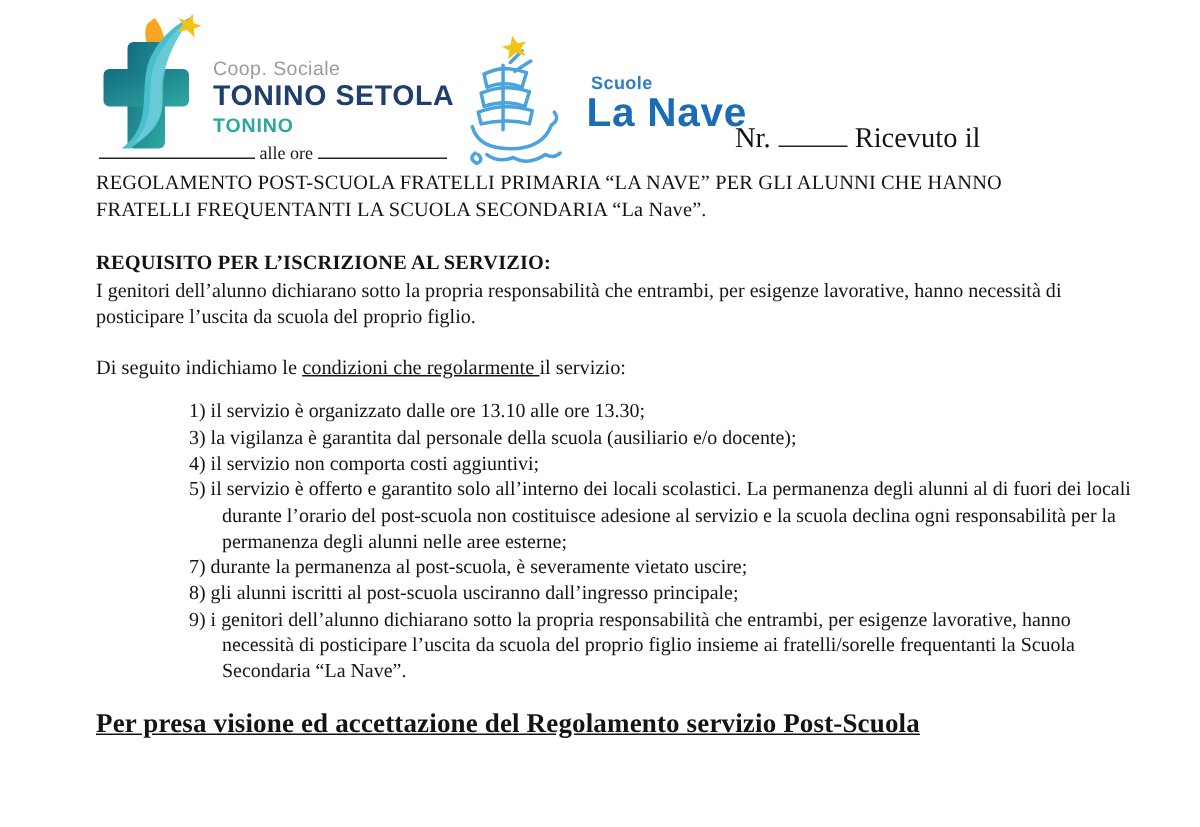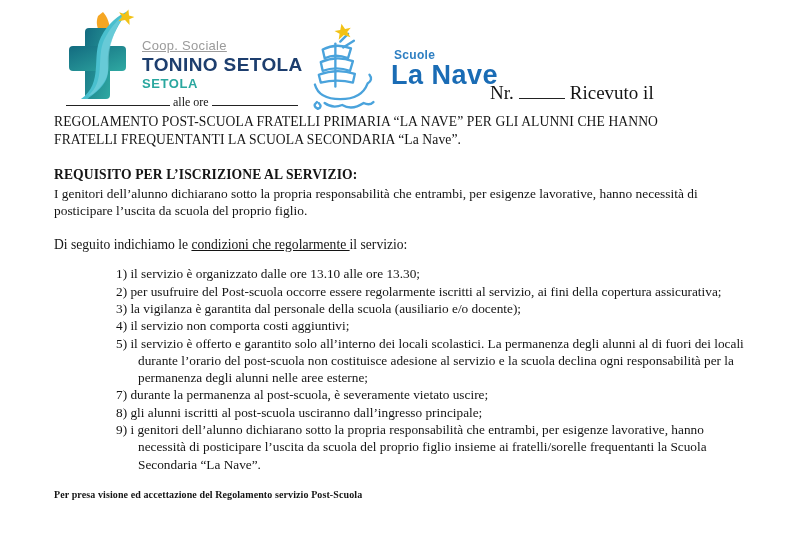--- a/index.html
+++ b/index.html
@@ -8,48 +8,48 @@
     width:800px;height:551px;
     background:#ffffff;
     font-family:"Liberation Serif", serif;
     color:#141414;
     overflow:hidden;
   }
   
   .logo-tonino{position:absolute;left:68px;top:4px;display:flex;align-items:center;}
   .logo-tonino .mark{width:70px;height:96px;}
   .logo-tonino .words{margin-left:4px;font-family:"Liberation Sans",sans-serif;line-height:1.05;padding-top:26px;}
-  .coop{color:#9b9b9b;font-size:13px;letter-spacing:.3px;text-decoration:underline;}
+  .coop{color:#9b9b9b;font-size:13px;letter-spacing:.3px;}
   .tonino{color:#1d3e6e;font-size:19px;font-weight:bold;letter-spacing:.4px;margin-top:2px;}
   .onlus{color:#2aa79f;font-size:13px;font-weight:bold;letter-spacing:.6px;margin-top:2px;}
 
   .logo-nave{position:absolute;left:311px;top:21px;display:flex;align-items:flex-start;}
   .logo-nave .mark{width:78px;height:90px;}
   .logo-nave .words{margin-left:2px;font-family:"Liberation Sans",sans-serif;padding-top:28px;line-height:1;}
   .scuole{color:#2e7fc2;font-size:12px;font-weight:bold;letter-spacing:.3px;margin-left:3px;}
   .lanave{color:#1a6cb5;font-size:27px;font-weight:bold;letter-spacing:.5px;margin-top:1px;}
 
   
   .nr-line{position:absolute;left:490px;top:82px;font-size:19px;}
   .alleore-line{position:absolute;left:66px;top:92px;font-size:12px;text-align:center;}
   .blank{display:inline-block;border-bottom:1.2px solid #222;height:13px;vertical-align:baseline;}
   .b-nr{width:46px;margin:0 5px;}
   .b-name{width:104px;}
   .b-ore{width:86px;}
 
   
-  .content{position:absolute;left:54px;top:113px;width:670px;}
+  .content{position:absolute;left:64px;top:113px;width:670px;}
   .doc-title{font-size:13.6px;line-height:17.6px;letter-spacing:.1px;}
   .req-heading{font-size:13.6px;font-weight:bold;margin-top:19px;letter-spacing:.1px;}
   .req-body{font-size:13.4px;line-height:16.6px;margin-top:3px;}
   .intro{font-size:13.6px;margin-top:18px;}
   .intro .u{text-decoration:underline;}
   .rules{margin-top:12px;}
   .rule{font-size:13.3px;line-height:17.3px;padding-left:84px;text-indent:-22px;width:610px;}
-  .footer-line{font-size:10px;font-weight:bold;margin-top:16px;letter-spacing:.1px;}
+  .footer-line{font-size:18px;font-weight:bold;margin-top:16px;letter-spacing:.1px;text-decoration:underline;}
 </style>
 </head>
 <body>
 
 <div class="page">
 
   <div class="logo-tonino">
     <svg class="mark" viewBox="0 0 70 96">
       <defs>
         <linearGradient id="g1" x1="0" y1="0" x2="1" y2="1">
@@ -60,21 +60,21 @@
       <path d="M30,12 C25,26 38,31 33,46 C45,36 44,18 35,8 Z" fill="#f5a623"></path>
       <rect x="17" y="24" width="25" height="71" rx="4" fill="url(#g1)"></rect>
       <rect x="1" y="42" width="57" height="25" rx="4" fill="url(#g1)"></rect>
       <path d="M13,95 C36,79 23,52 33,33 C40,19 51,11 60,7 C50,21 45,30 41,45 C36,66 50,74 19,95 Z" fill="#49bfce"></path>
       <path d="M20,92 C38,77 28,54 36,36 C42,24 50,15 57,10 C49,22 45,31 42,44 C38,62 47,72 25,90 Z" fill="#7fd4de" opacity="0.55"></path>
       <polygon transform="translate(58,13) rotate(18)" fill="#f2c215" points="0,-8 2.35,-2.47 8,-2.47 3.8,1 5.9,6.47 0,3.2 -5.9,6.47 -3.8,1 -8,-2.47 -2.35,-2.47"></polygon>
     </svg>
     <div class="words">
       <div class="coop">Coop. Sociale</div>
       <div class="tonino">TONINO SETOLA</div>
-      <div class="onlus">SETOLA</div>
+      <div class="onlus">TONINO</div>
     </div>
   </div>
 
   <div class="logo-nave">
     <svg class="mark" viewBox="0 0 80 90">
       <g fill="none" stroke="#4aa3dc" stroke-width="2.4" stroke-linecap="round" stroke-linejoin="round">
         <line x1="25" y1="22" x2="25" y2="66"></line>
         <path d="M12,28 Q26,21 41,27 L38,37 Q25,32 14,37 Z"></path>
         <path d="M10,41 Q26,34 43,40 L40,50 Q26,45 12,50 Z"></path>
         <path d="M8,54 Q26,47 45,53 L43,62 Q27,58 10,62 Z"></path>
@@ -106,21 +106,20 @@
 
     <div class="doc-title">REGOLAMENTO POST-SCUOLA FRATELLI PRIMARIA “LA NAVE” PER GLI ALUNNI CHE HANNO FRATELLI FREQUENTANTI LA SCUOLA SECONDARIA “La Nave”.</div>
 
     <div class="req-heading">REQUISITO PER L’ISCRIZIONE AL SERVIZIO:</div>
     <div class="req-body">I genitori dell’alunno dichiarano sotto la propria responsabilità che entrambi, per esigenze lavorative, hanno necessità di posticipare l’uscita da scuola del proprio figlio.</div>
 
     <div class="intro"><span>Di seguito indichiamo le </span><span class="u">condizioni che regolarmente </span><span>il servizio:</span></div>
 
     <div class="rules">
       <div class="rule"><span>1)</span> <span>il servizio è organizzato dalle ore 13.10 alle ore 13.30;</span></div>
-      <div class="rule"><span>2)</span> <span>per usufruire del Post-scuola occorre essere regolarmente iscritti al servizio, ai fini della copertura assicurativa;</span></div>
       <div class="rule"><span>3)</span> <span>la vigilanza è garantita dal personale della scuola (ausiliario e/o docente);</span></div>
       <div class="rule"><span>4)</span> <span>il servizio non comporta costi aggiuntivi;</span></div>
       <div class="rule"><span>5)</span> <span>il servizio è offerto e garantito solo all’interno dei locali scolastici. La permanenza degli alunni al di fuori dei locali durante l’orario del post-scuola non costituisce adesione al servizio e la scuola declina ogni responsabilità per la permanenza degli alunni nelle aree esterne;</span></div>
       <div class="rule"><span>7)</span> <span>durante la permanenza al post-scuola, è severamente vietato uscire;</span></div>
       <div class="rule"><span>8)</span> <span>gli alunni iscritti al post-scuola usciranno dall’ingresso principale;</span></div>
       <div class="rule"><span>9)</span> <span>i genitori dell’alunno dichiarano sotto la propria responsabilità che entrambi, per esigenze lavorative, hanno necessità di posticipare l’uscita da scuola del proprio figlio insieme ai fratelli/sorelle frequentanti la Scuola Secondaria “La Nave”.</span></div>
     </div>
 
     <div class="footer-line">Per presa visione ed accettazione del Regolamento servizio Post-Scuola</div>
 

